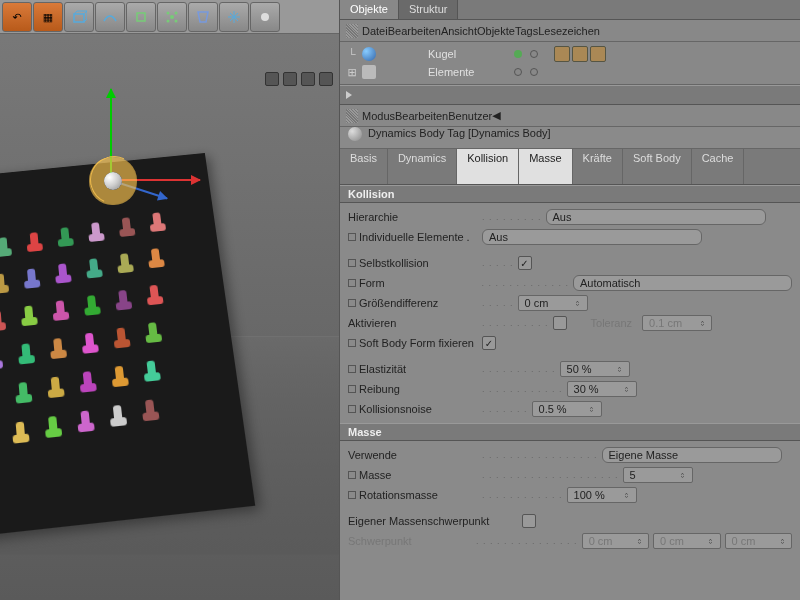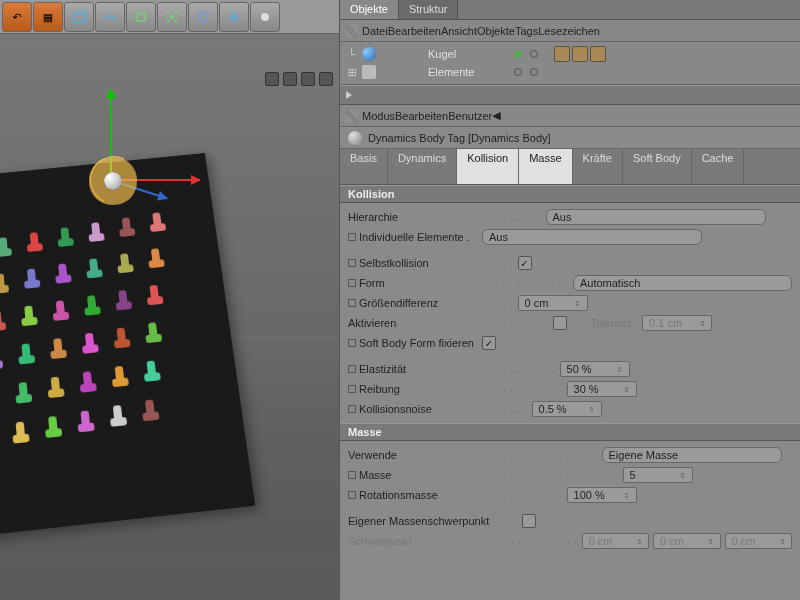--- a/index.html
+++ b/index.html
@@ -42,21 +42,21 @@
 .dot { width: 8px; height: 8px; border-radius: 50%; background: #5a5; margin: 0 2px; }
 .dot.gray { background: #888; border: 1px solid #555; }
 .tag-icons { display: flex; gap: 2px; margin-left: 10px; }
 .tag-icons span { width: 16px; height: 16px; background: #a85; border: 1px solid #554; border-radius: 2px; }
 .expand { color: #ccc; width: 12px; text-align: center; }
 
 .attr-header { height: 20px; background: #7a7a7a; display: flex; align-items: center; padding: 0 6px; border-top: 1px solid #999; border-bottom: 1px solid #555; }
 .attr-header .arrow { width: 0; height: 0; border: 4px solid transparent; border-left: 6px solid #ccc; margin-right: 6px; }
 .attr-header .title { color: #eee; font-weight: normal; margin-top: 48px; }
 
-.tag-title { height: 22px; display: flex; align-items: center; padding: 0 8px; gap: 6px; color: #222; border-bottom: 1px solid #666; }
+.tag-title { height: 22px; display: flex; align-items: flex-start; padding: 0 8px; gap: 6px; color: #222; border-bottom: 1px solid #666; }
 .tag-title .ico { width: 14px; height: 14px; border-radius: 50%; background: radial-gradient(circle at 30% 30%,#ddd,#888); }
 
 .sub-tabs { height: 36px; display: flex; background: #7a7a7a; border-bottom: 1px solid #555; }
 .sub-tab { padding: 3px 10px; color: #ddd; cursor: pointer; border-right: 1px solid #666; }
 .sub-tab.active { background: #e0e0e0; color: #222; }
 
 .section-hdr { height: 18px; background: #7a7a7a; color: #eee; font-weight: bold; padding: 2px 8px; border-top: 1px solid #999; border-bottom: 1px solid #555; }
 .props { padding: 4px 8px; }
 .prop-row { display: flex; align-items: center; height: 20px; gap: 4px; }
 .prop-label { width: 130px; color: #222; position: relative; display: flex; align-items: center; }

